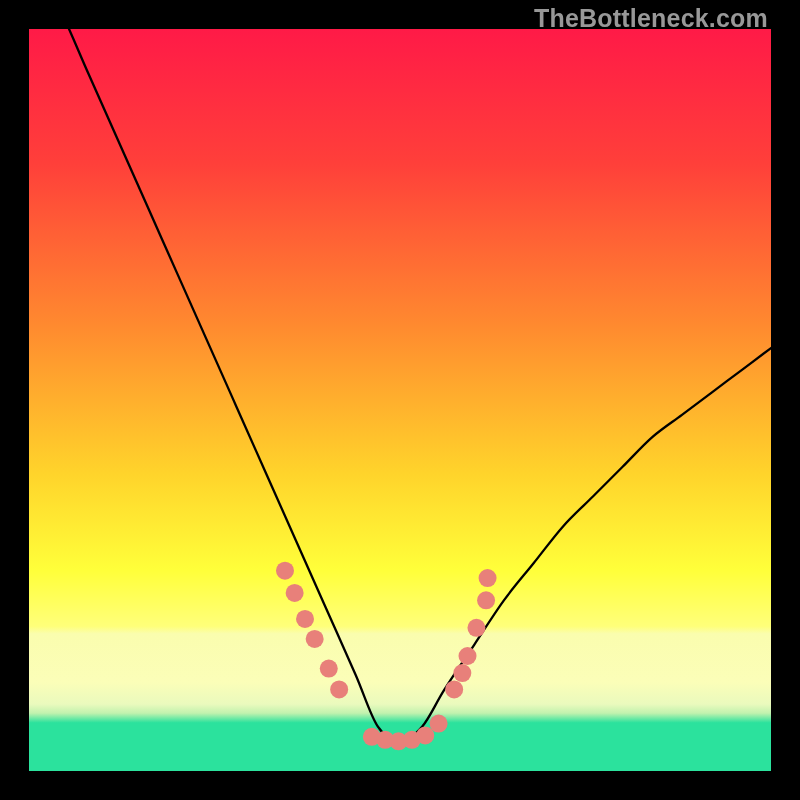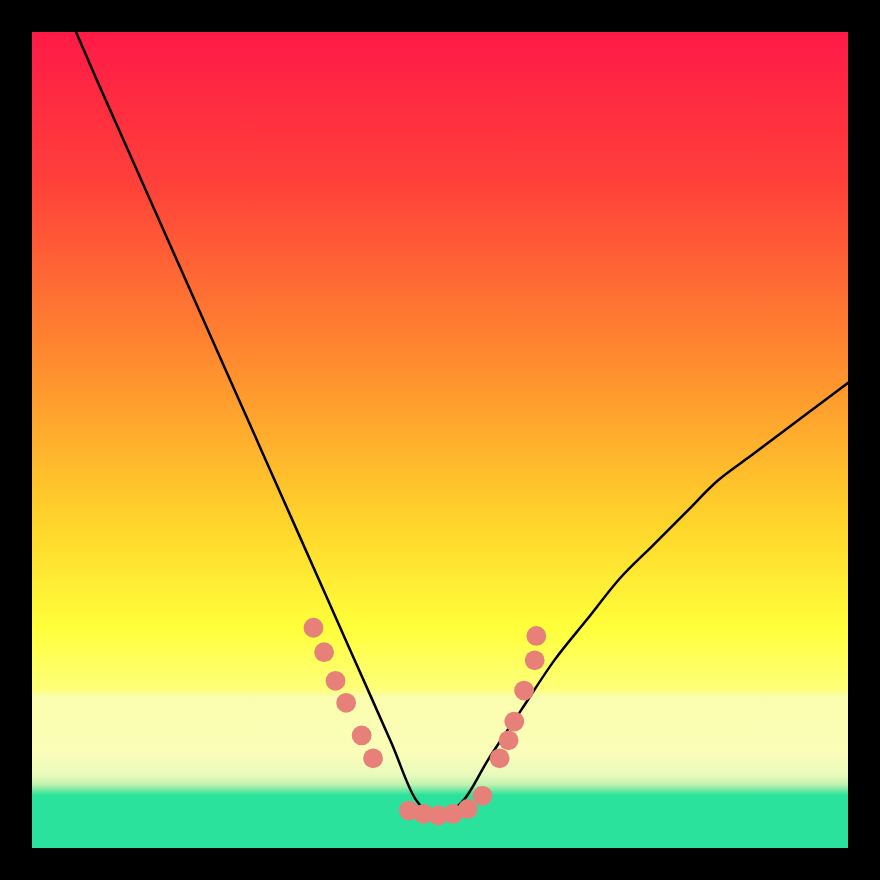--- a/index.html
+++ b/index.html
@@ -92,13 +92,14 @@
           <circle cx="425.16599999999994" cy="660.38" r="9" fill="#e8807a"></circle>
           <circle cx="433.328" cy="644.056" r="9" fill="#e8807a"></circle>
           <circle cx="438.522" cy="626.99" r="9" fill="#e8807a"></circle>
           <circle cx="447.426" cy="598.794" r="9" fill="#e8807a"></circle>
           <circle cx="457.072" cy="571.34" r="9" fill="#e8807a"></circle>
           <circle cx="458.556" cy="549.0799999999999" r="9" fill="#e8807a"></circle>
         </g>
     </svg>
   </div>
 
+  <div class="watermark">TheBottleneck.com</div>
 </div>
 
 </body></html>

